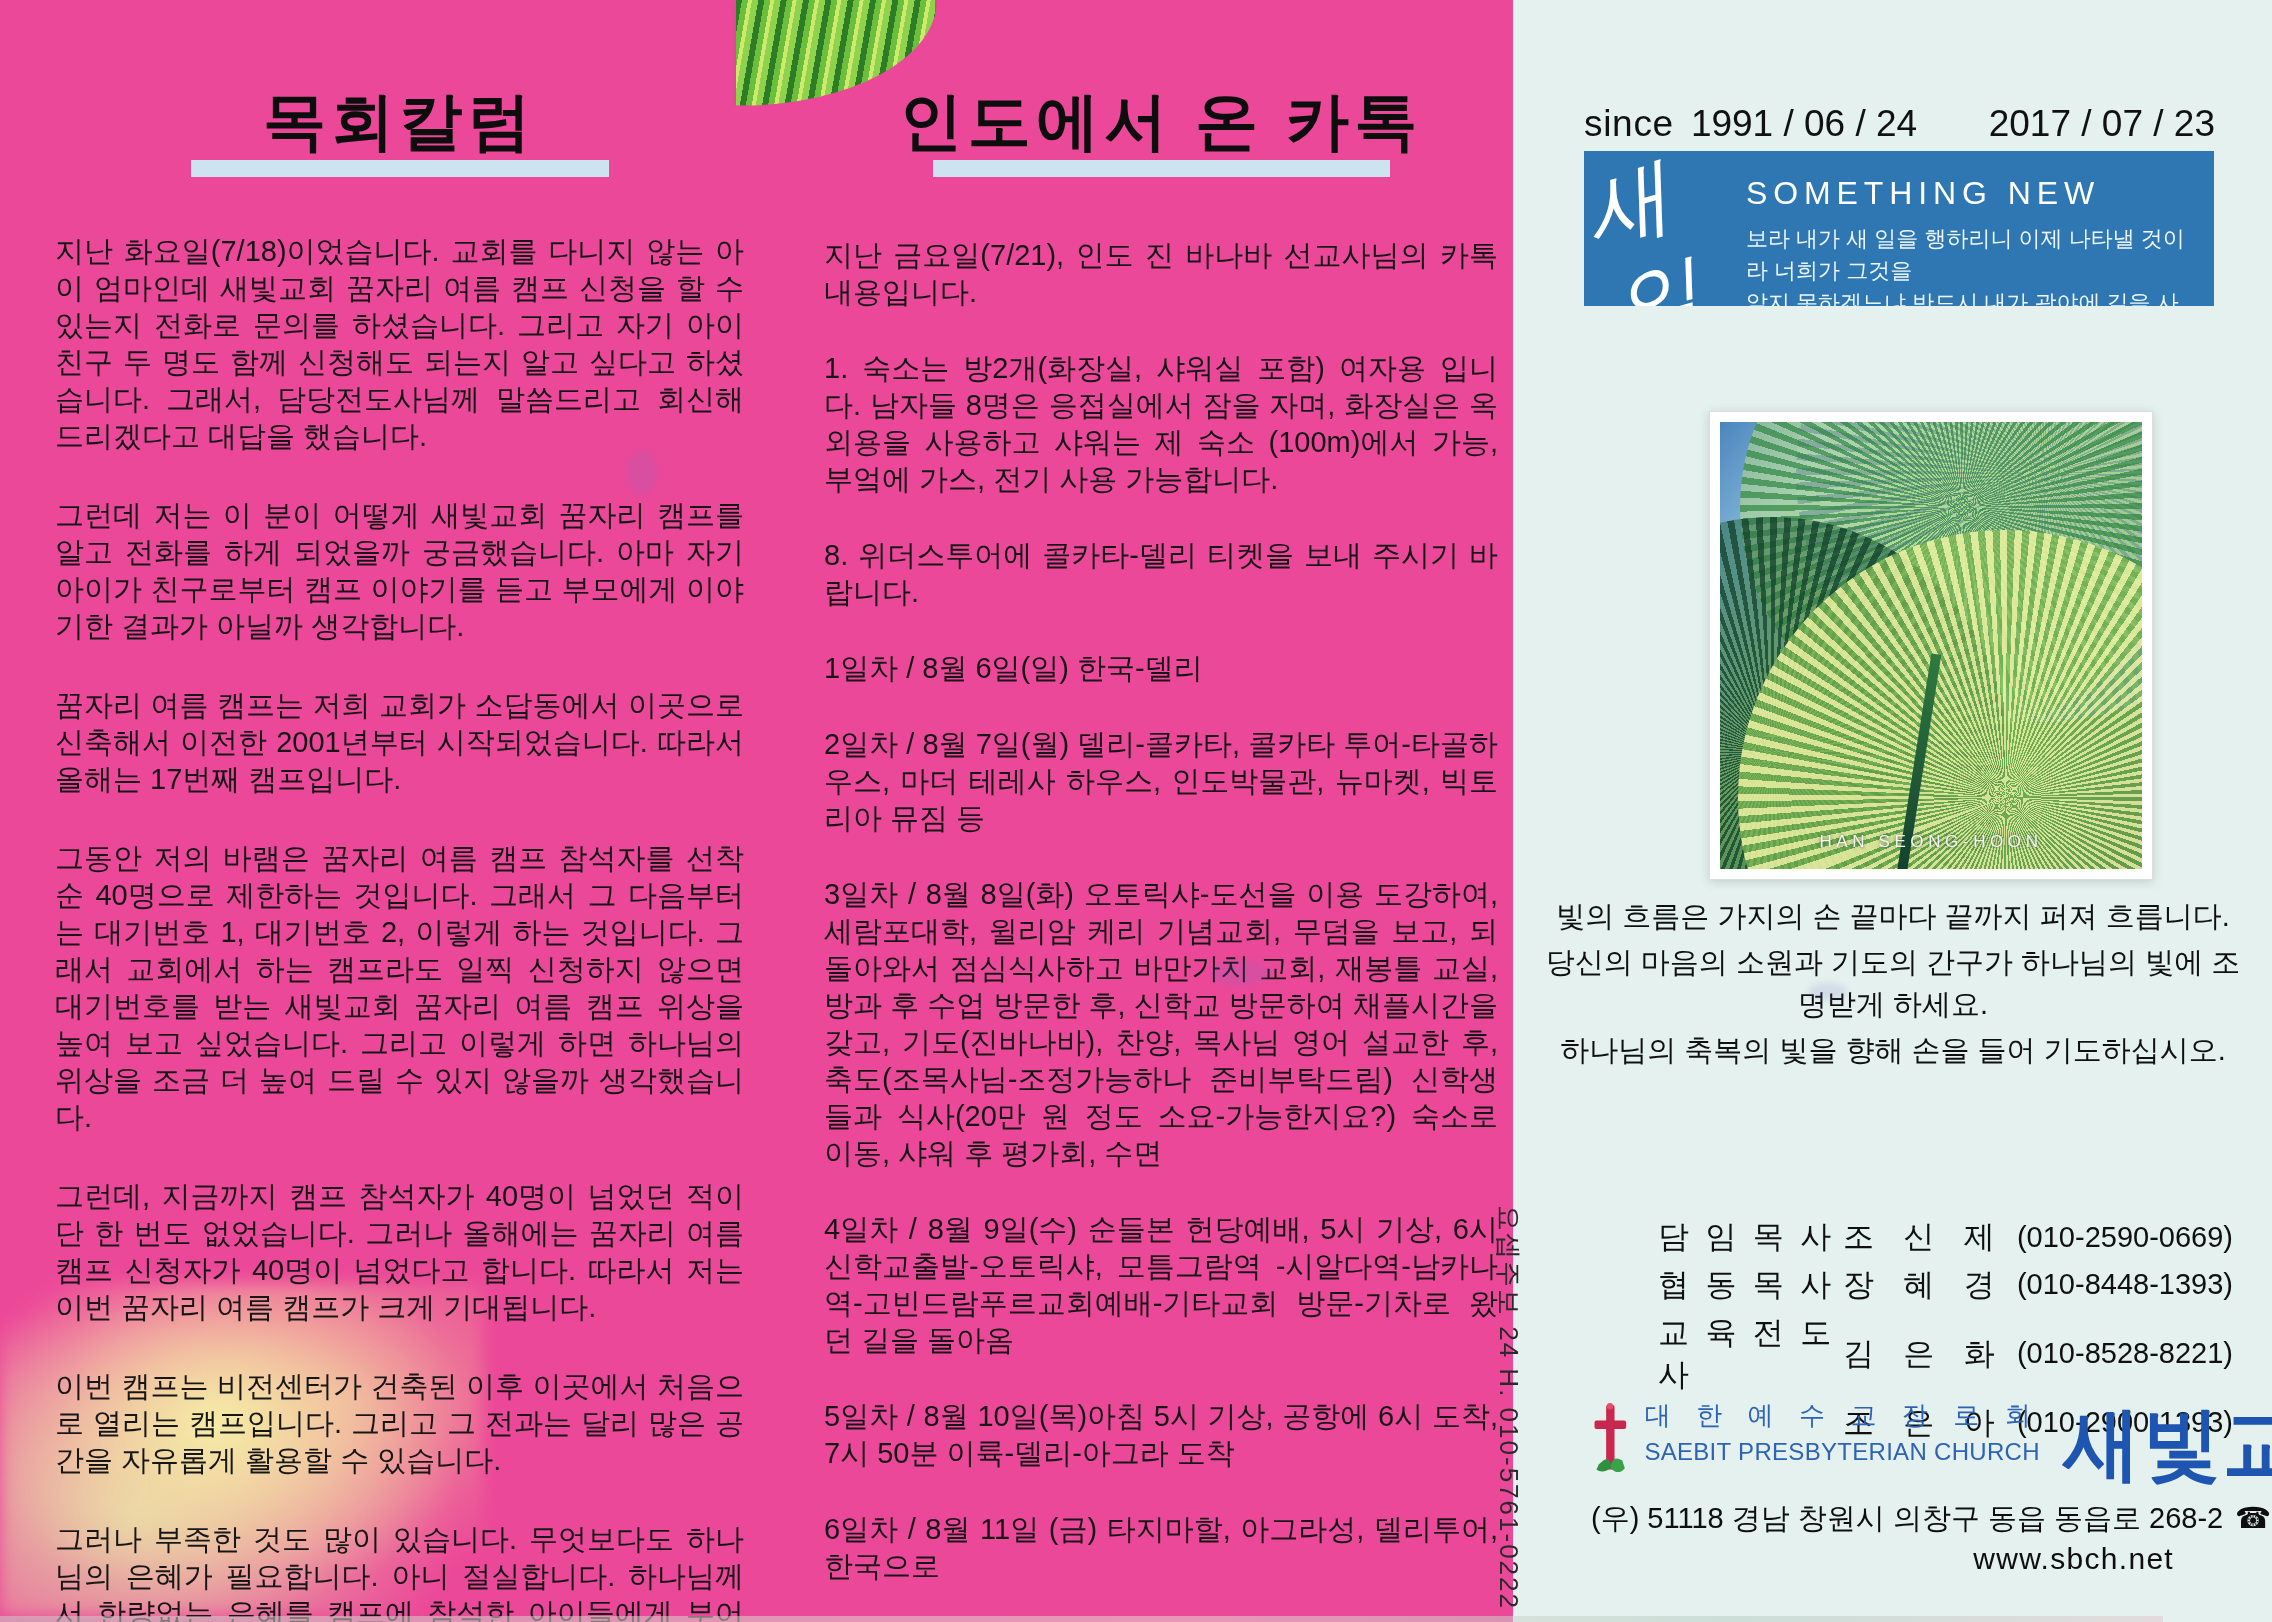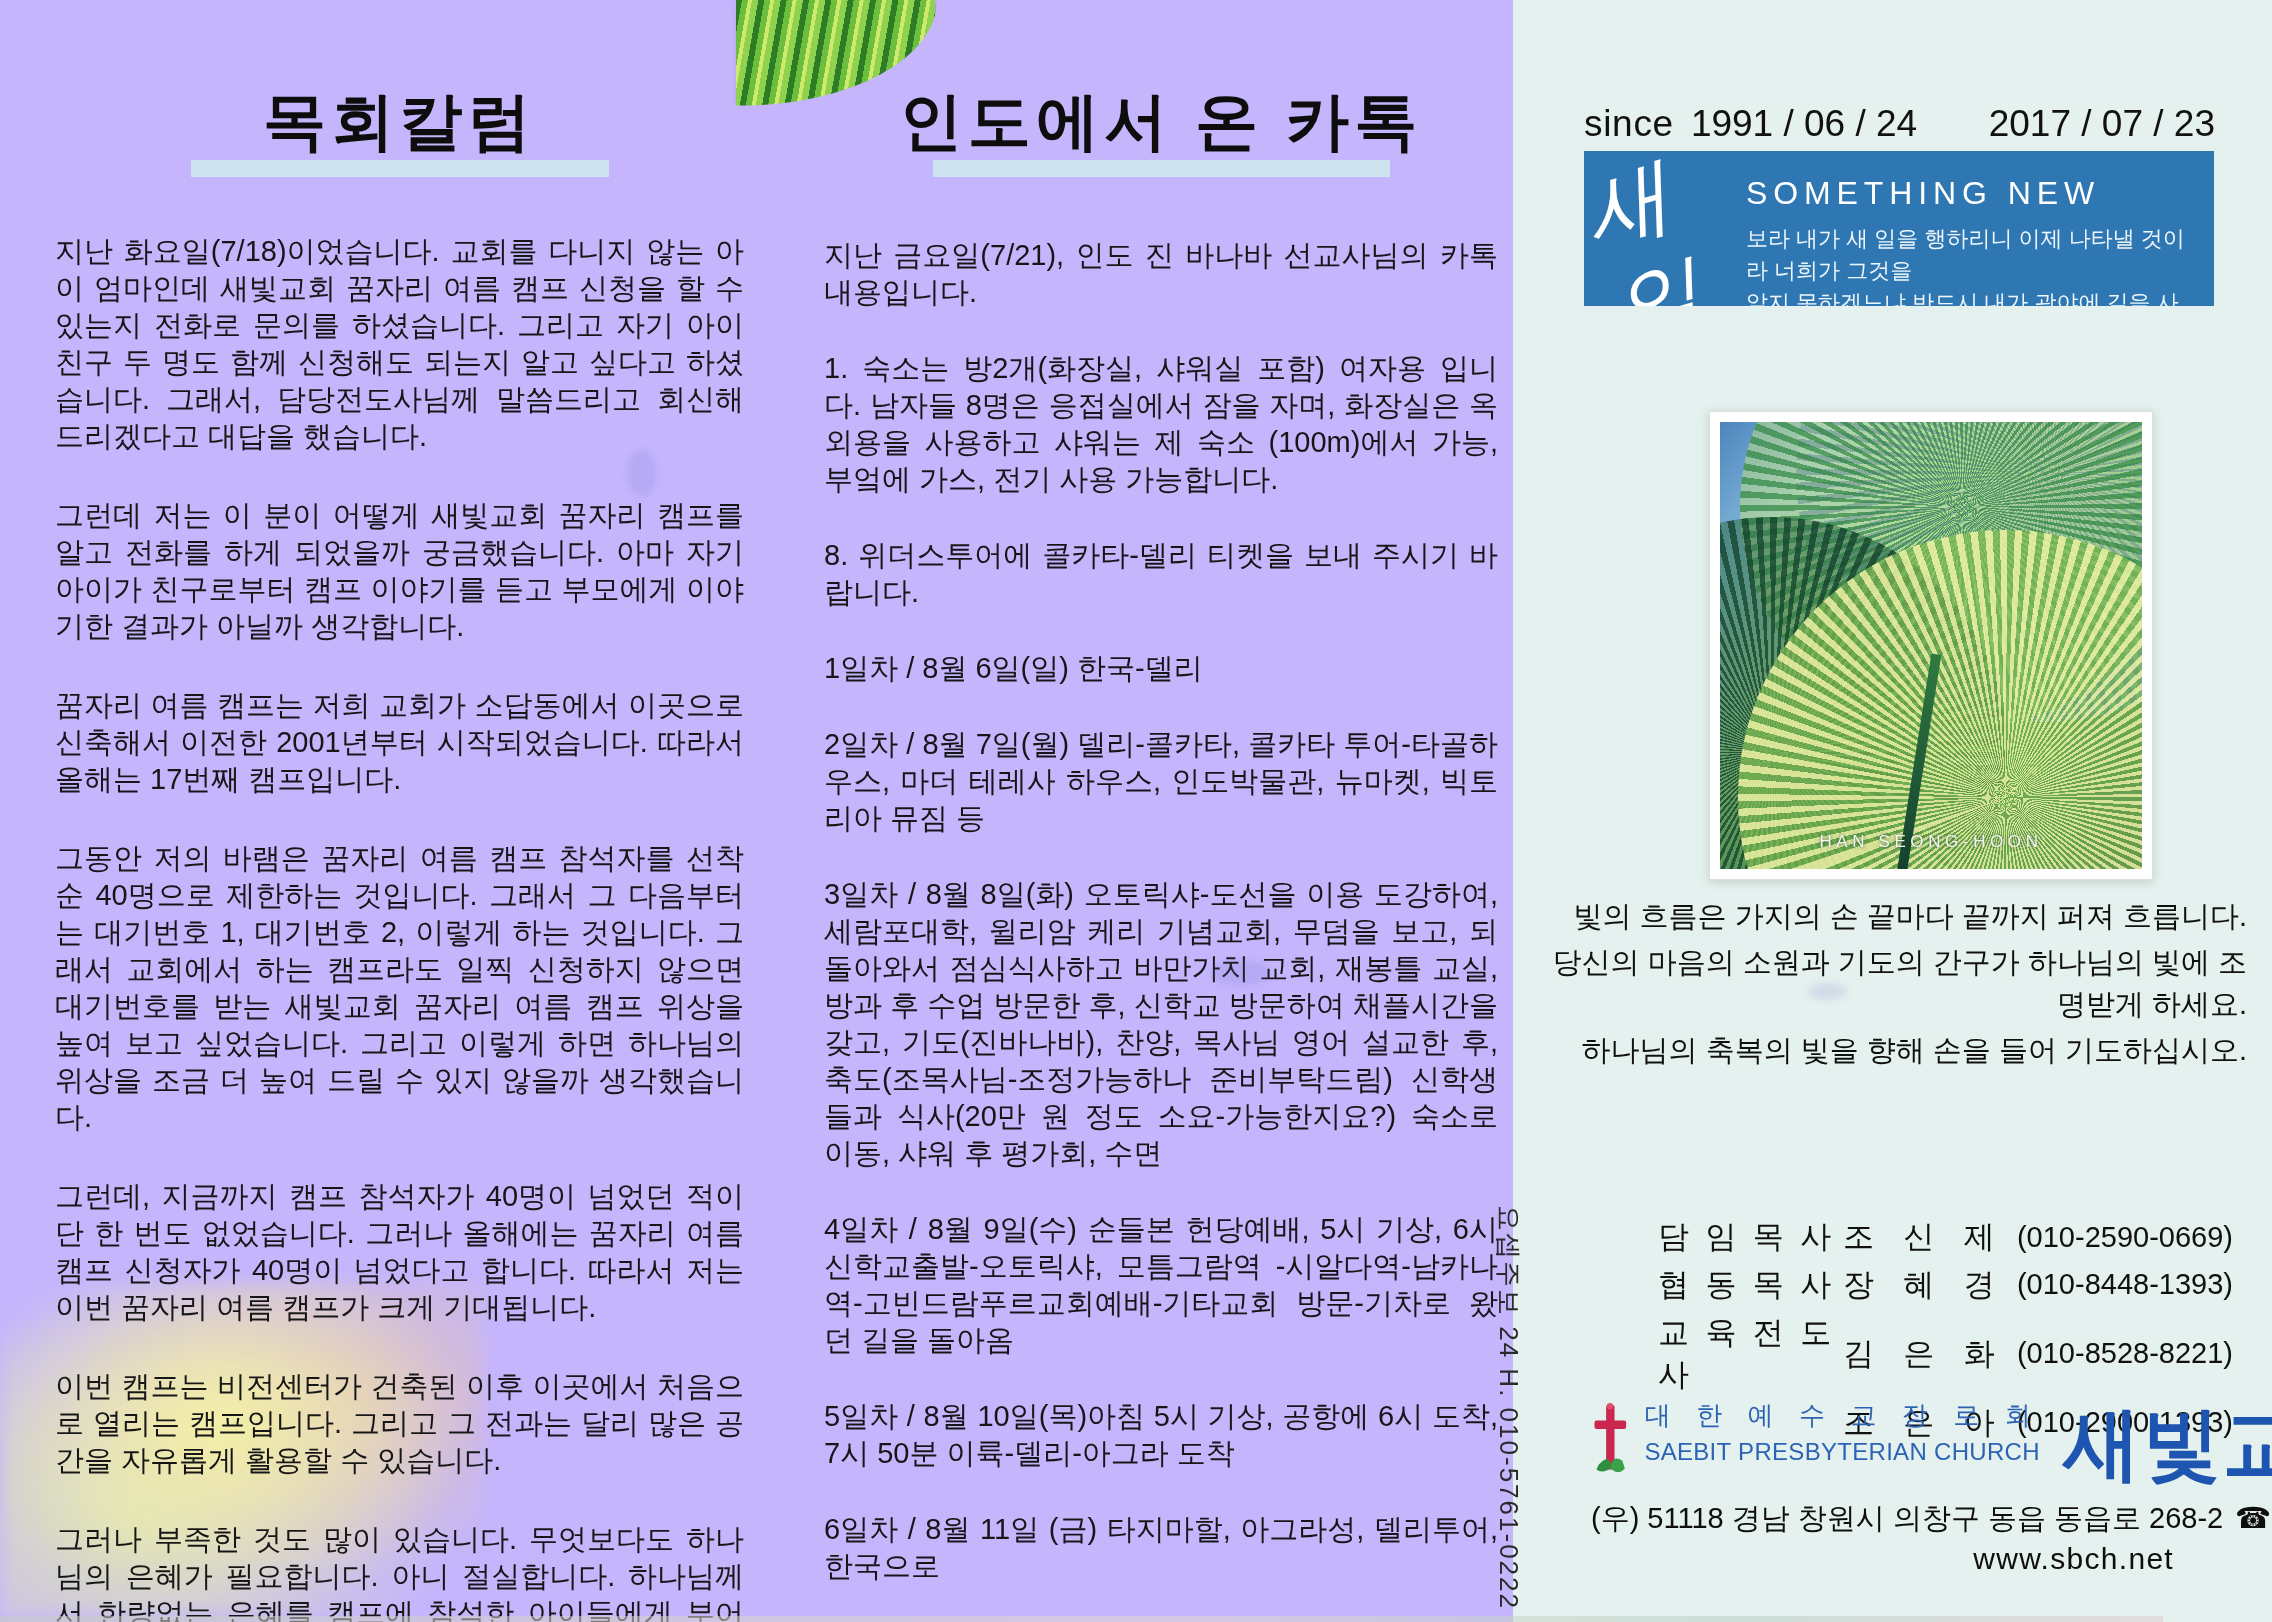--- a/index.html
+++ b/index.html
@@ -1,21 +1,21 @@
 <!DOCTYPE html>
 <html style="font-size:10.4px"><head>
 <meta charset="utf-8">
 <style>
   html,body{margin:0;padding:0;}
   body{
     width:2273px;height:1622px;overflow:hidden;
     font-family:"Liberation Sans","DejaVu Sans",sans-serif;
     background:#fbfcfa;
   }
-  #page{position:relative;width:2163px;height:1622px;background:#c4b5fd;}
+  #page{position:relative;width:2163px;height:1622px;background:#ec4899;}
 
   
   .col{position:absolute;top:0;z-index:2;color:#1b1b1b;}
   #col-left{left:55px;width:689px;}
   #col-mid{left:824px;width:674px;}
 
   .col-title{
     text-align:center;font-weight:900;font-size:63px;letter-spacing:5.2px;
     color:#0d0d0d;margin:0;padding-top:90px;line-height:1.0;
     transform-origin:top center;
@@ -135,21 +135,21 @@
     position:absolute;left:0;right:0;bottom:17px;text-align:center;
     color:#f2f6ec;font-size:17px;letter-spacing:4.6px;z-index:5;
     text-shadow:0 0 3.9px rgba(20,50,40,.8);
   }
 
   
   #prayer{
     position:absolute;left:26px;width:708px;top:896px;
     text-align:center;font-size:29px;line-height:1.42;color:#101010;
   }
-  #prayer .line{margin:0 0 5.2px 0;text-align:right;}
+  #prayer .line{margin:0 0 5.2px 0;}
   #prayer .ref{font-size:24px;margin-left:18.3px;letter-spacing:0.7px;}
 
   
   #staff{
     position:absolute;left:145px;top:1216px;width:575px;font-size:31px;color:#101010;
   }
   .staff-row{display:flex;align-items:center;margin-bottom:5.9px;}
   .staff-role{width:235px;letter-spacing:3.9px;}
   .staff-name{letter-spacing:10.4px;margin-right:11.8px;white-space:nowrap;}
   .staff-phone{font-size:29px;white-space:nowrap;}

